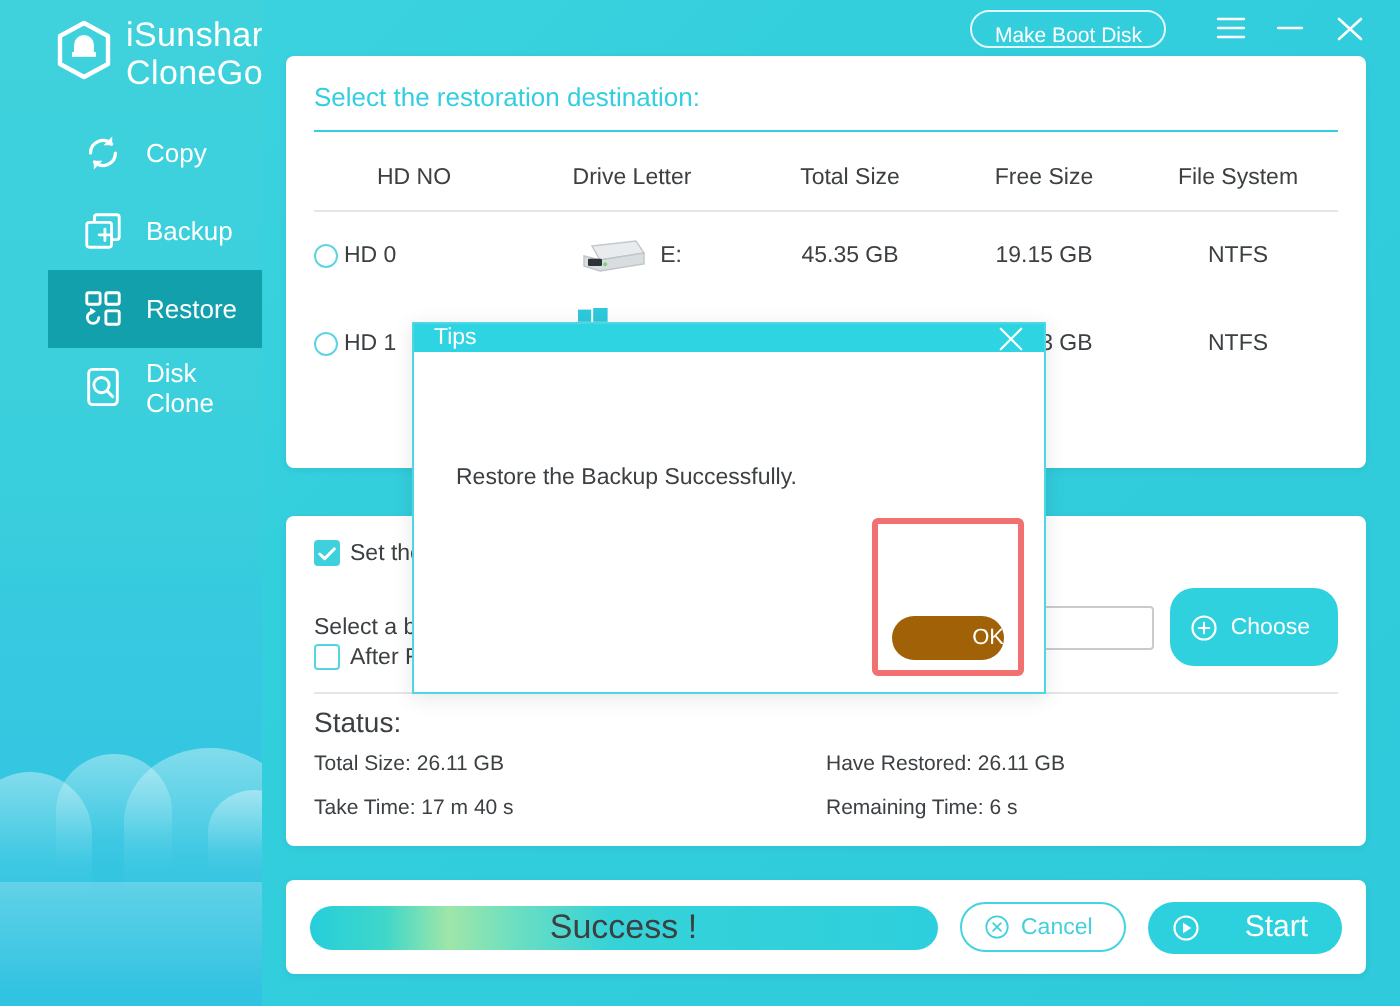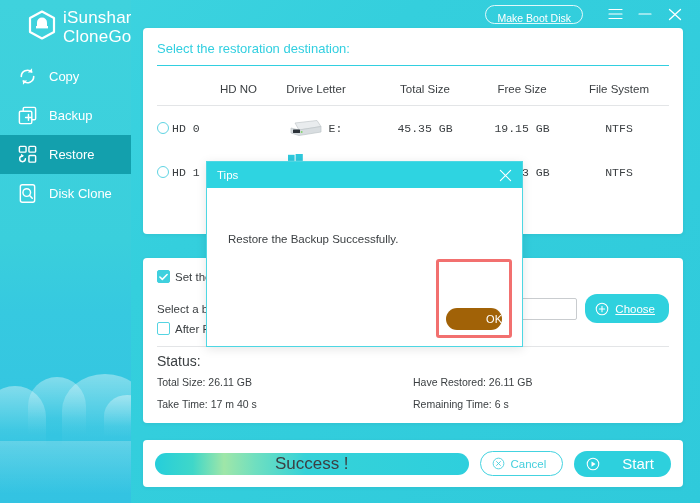--- a/index.html
+++ b/index.html
@@ -40,21 +40,21 @@
   .brand {
     position: absolute; left: 28px; top: 8px;
     display: flex; align-items: flex-start; gap: 7px;
   }
   .brand-logo { width: 28px; height: 30px; flex: 0 0 auto; margin-top: 2px; }
   .brand-text {
     color: #ffffff; font-size: 17px; line-height: 19px;
     font-weight: 400; letter-spacing: .2px;
   }
 
-  .nav { position: absolute; left: 0; top: 57px; width: 131px; }
+  .nav { position: absolute; left: 0; top: 57px; width: 131px; padding-left: 24px; }
   .nav-item {
     position: relative;
     display: flex; align-items: center; gap: 11px;
     height: 39px; padding-left: 17px;
     color: #ffffff; font-size: 13px;
     cursor: pointer;
   }
   .nav-item.active { background: #13a0ad; }
   .nav-icon { width: 21px; height: 21px; flex: 0 0 auto; display:block; }
 
@@ -101,23 +101,23 @@
   .dest-rule {
     position: absolute; left: 14px; right: 14px; top: 37px;
     height: 1px; background: #32cfe0;
   }
   table.disks { position: absolute; left: 14px; top: 46px; width: 512px; border-collapse: collapse; }
   table.disks th {
     font-size: 11.5px; font-weight: 400; color: #3c4043;
     padding: 9px 0 10px 0; 
     border-bottom: 1px solid #e3e5e7;
   }
-  table.disks th.l, table.disks td.l { text-align: right; }
+  table.disks th.l, table.disks td.l { text-align: center; }
   table.disks td {
-    font-size: 11.5px; color: #3c4043; padding: 11px 0; text-align: center; font-family: Liberation Mono, monospace;
+    font-size: 11.5px; color: #3c4043; padding: 11px 0; text-align: center;
   }
   .col-no { width: 100px; }
   .col-letter { width: 118px; }
   .col-total { width: 100px; }
   .col-free { width: 94px; }
   .col-fs { width: 100px; }
   .radio-cell { display: flex; align-items: center; gap: 3px; }
   .radio {
     width: 12px; height: 12px; border-radius: 50%;
     border: 1.6px solid #5fd4e3; background: #fff; flex: 0 0 auto;
@@ -139,24 +139,23 @@
   }
   .cbox.checked { background: #3fd0de; border-color: #3fd0de; }
   .path-input {
     flex: 1 1 auto; height: 22px;
     border: 1px solid #c9cccf; border-radius: 2px; background: #fff;
     font-size: 11px; padding: 0 6px; color: #3c4043; font-family: inherit;
     min-width: 40px;
   }
   .choose-btn {
     display: flex; align-items: center; gap: 6px;
-    height: 29px; padding: 0 14px 0 10px; border-radius: 12px;
+    height: 39px; padding: 0 14px 0 10px; border-radius: 12px;
     background: #2fd1de; color: #fff; font-size: 11.5px; cursor: pointer;
     flex: 0 0 auto;
-    text-decoration: underline;
   }
   .opt-rule { position: absolute; left: 14px; right: 14px; top: 88px; height: 1px; background: #e3e5e7; }
   .status-title { position: absolute; left: 14px; top: 95px; font-size: 14px; color: #3c4043; }
   .status-grid {
     position: absolute; left: 14px; top: 118px; right: 14px;
     display: grid; grid-template-columns: 1fr 1fr; row-gap: 10px;
     font-size: 10.5px; color: #3c4043;
   }
 
   
@@ -179,21 +178,21 @@
     background: #2dd0dd; color: #fff; font-size: 15px; cursor: pointer;
   }
 
   
   .dlg {
     position: absolute; left: 206px; top: 161px; width: 317px; height: 186px;
     background: #ffffff; border: 1px solid #4dd7e3;
     z-index: 30; box-shadow: 0 2px 10px rgba(0,0,0,.10);
   }
   .dlg-title {
-    height: 26px; background: #2ed4e1; color: #fff;
+    height: 14px; background: #2ed4e1; color: #fff;
     display: flex; align-items: center; justify-content: space-between;
     padding: 0 8px 0 10px; font-size: 11.5px;
   }
   .dlg-x { width: 18px; height: 18px; display: flex; align-items: center; justify-content: center; cursor: pointer; }
   .dlg-msg {
     position: absolute; left: 21px; top: 71px;
     font-size: 11.5px; color: #3c4043;
   }
   .ok-wrap {
     position: absolute; right: 10px; bottom: 8px;

